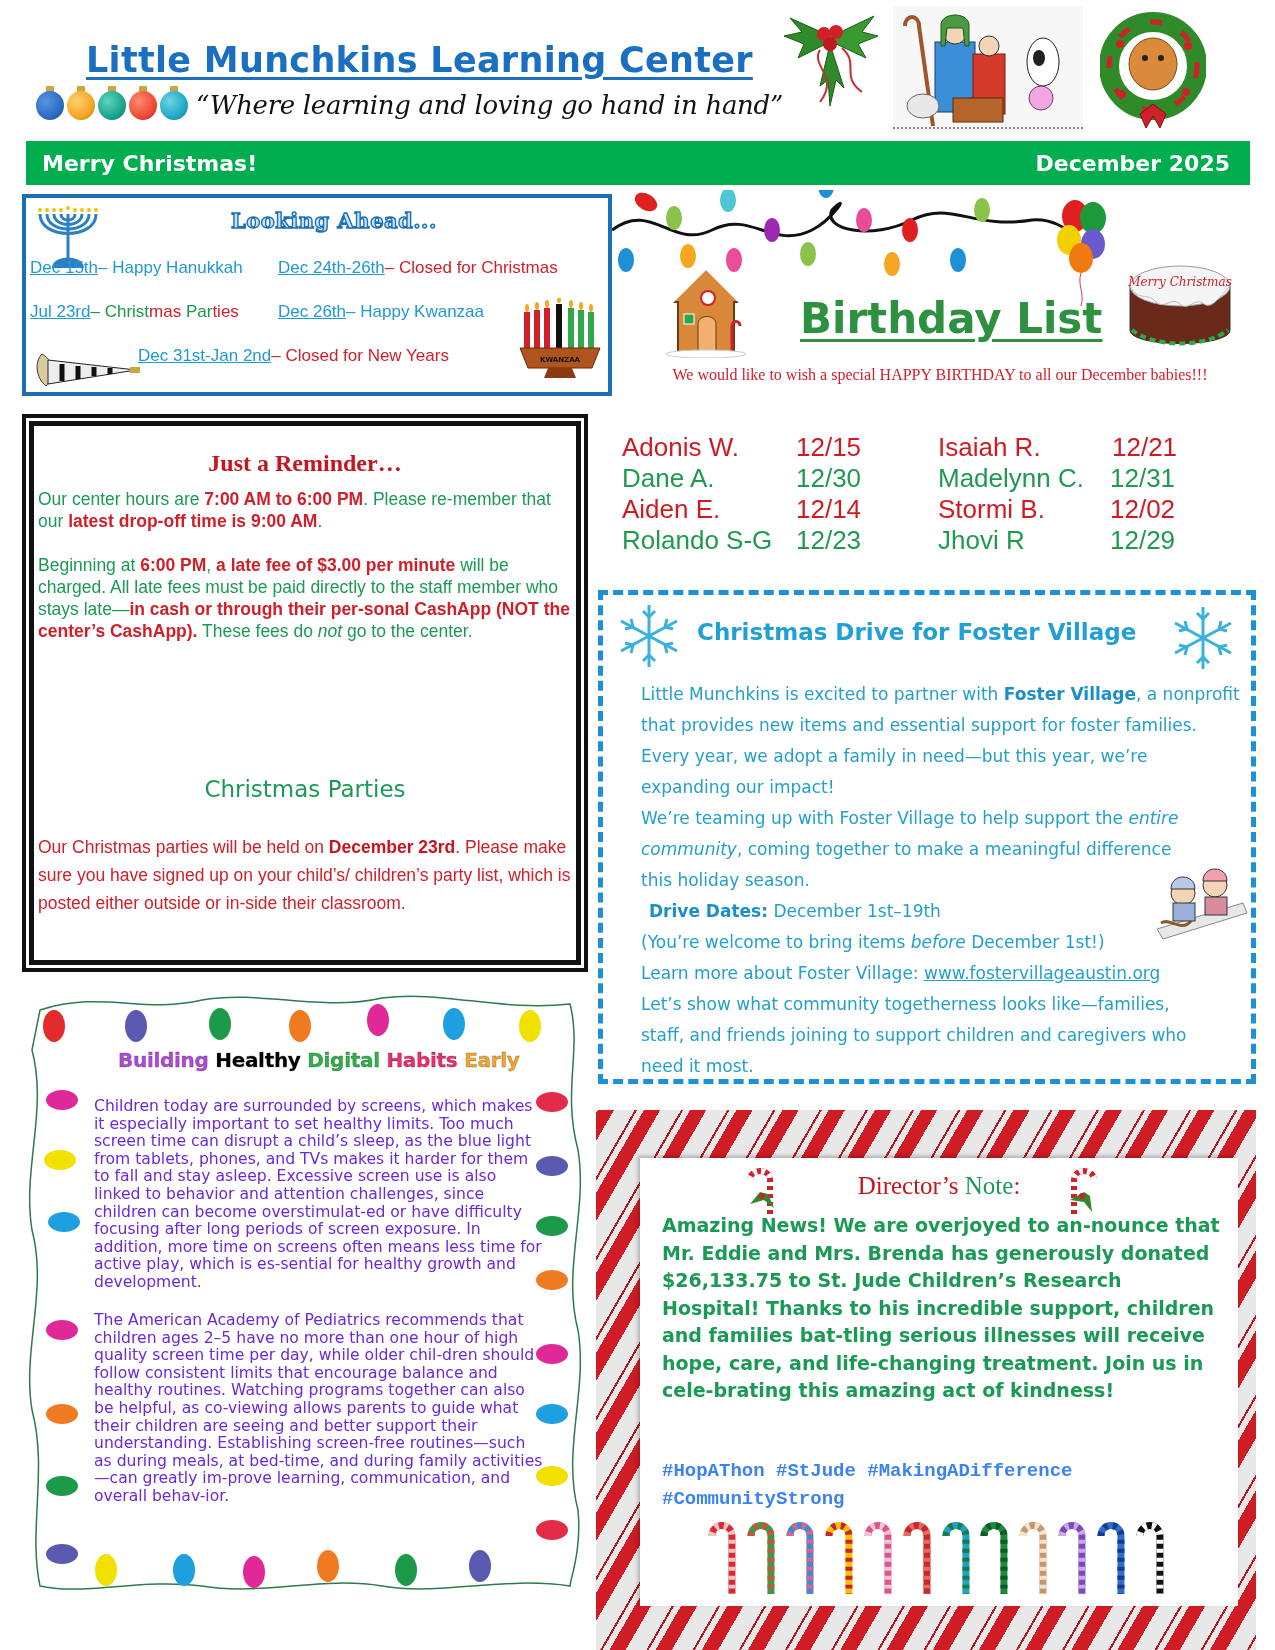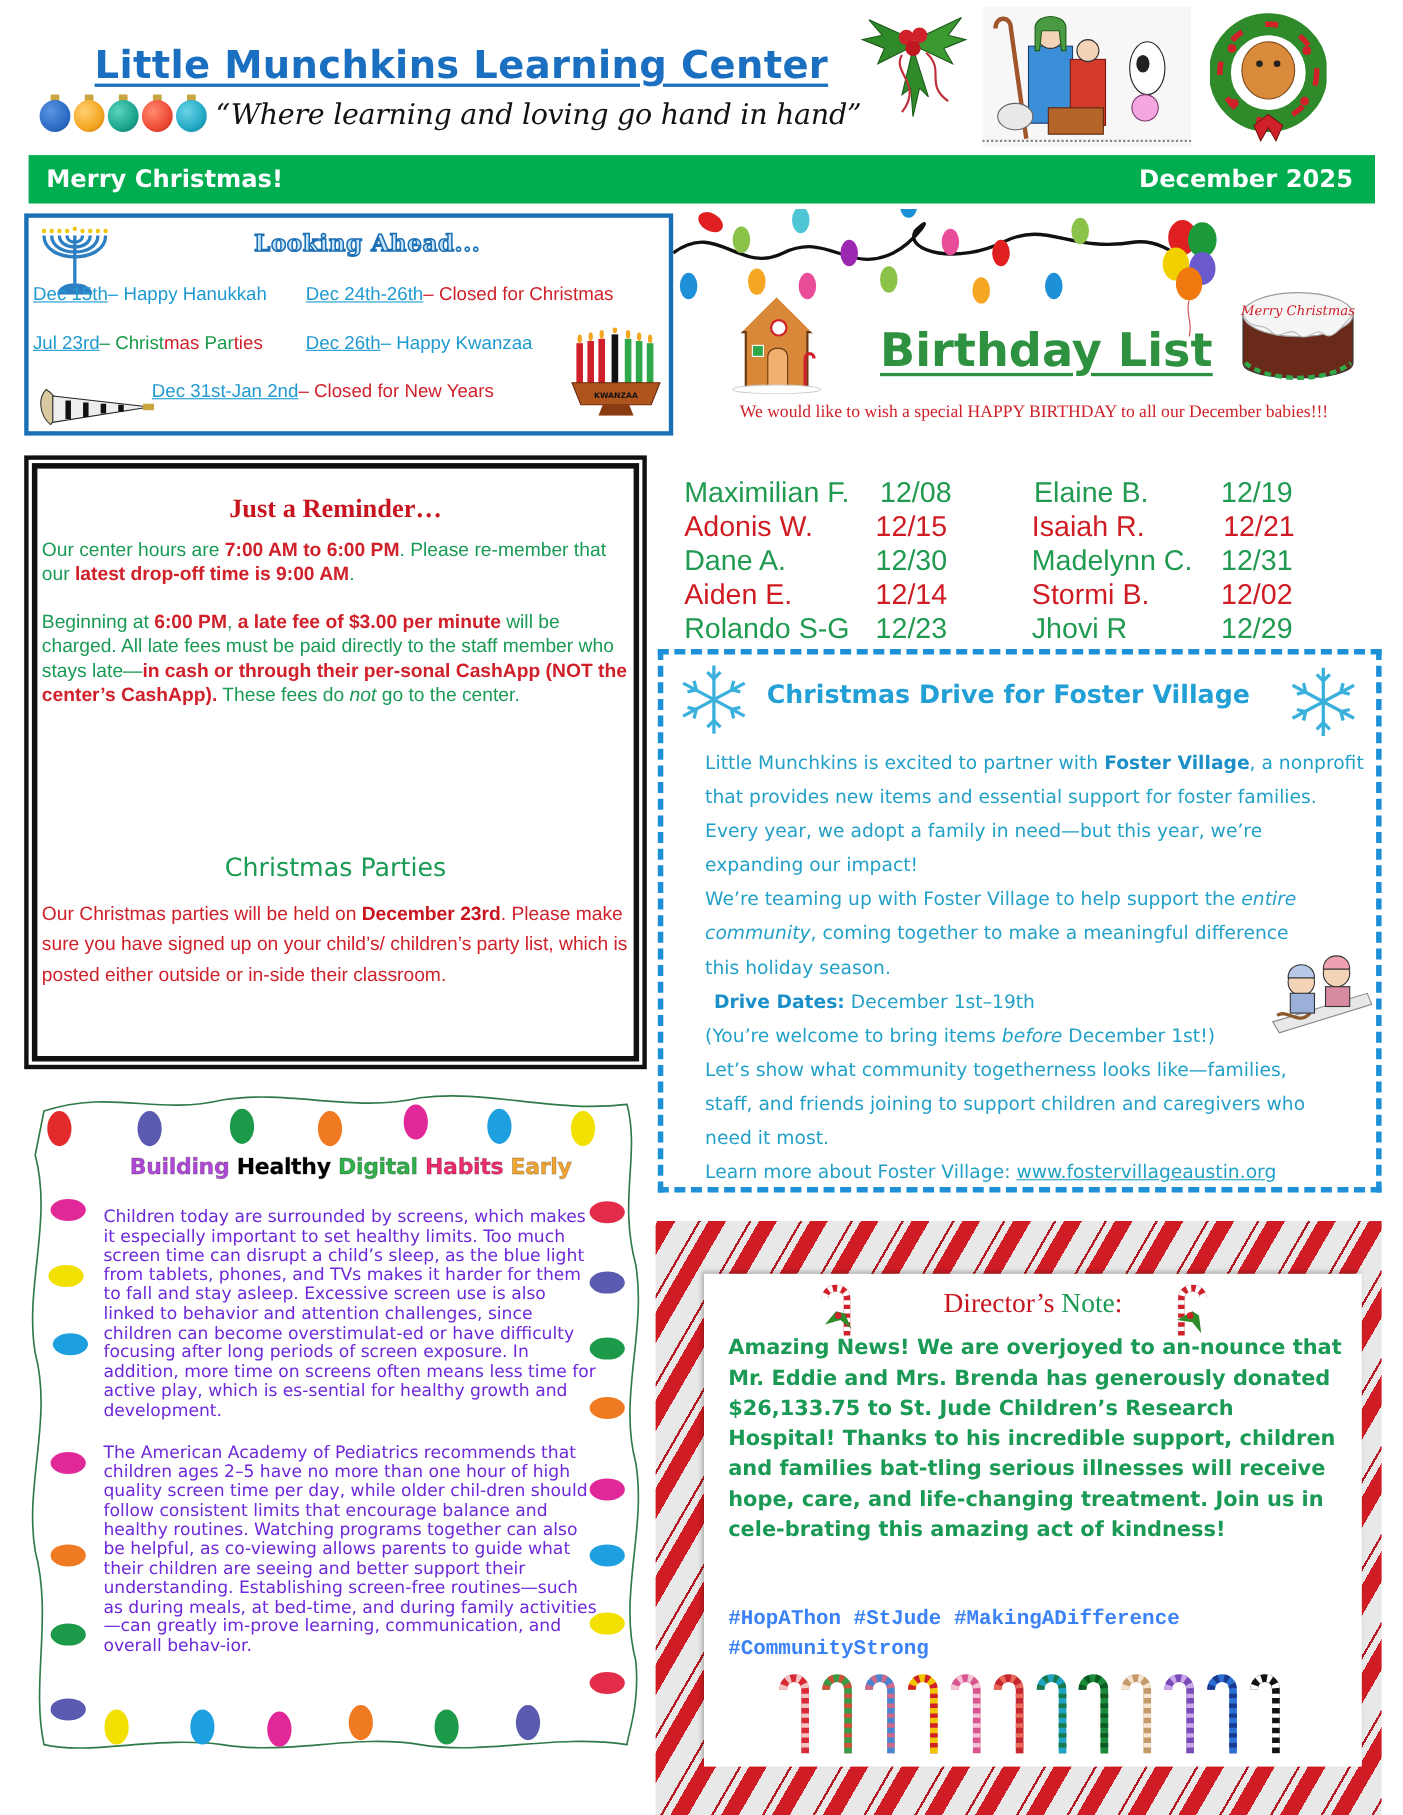--- a/index.html
+++ b/index.html
@@ -275,26 +275,20 @@
   <ellipse cx="56" cy="30" rx="50" ry="20" fill="#f5f5f5" stroke="#999"></ellipse>
   <path d="M6 30 C14 46 24 36 32 46 C40 54 48 40 56 48 C64 56 72 40 80 48 C88 54 98 38 106 30" fill="#f5f5f5" stroke="#bbb"></path>
   <text x="56" y="30" font-family="DejaVu Serif, serif" font-style="italic" font-size="12" fill="#d0202a" text-anchor="middle">Merry Christmas</text>
   <path d="M8 74 C30 92 82 92 104 74" stroke="#2fa84a" stroke-width="4" stroke-dasharray="6 4" fill="none"></path>
 </svg>
 
 <div class="abs bday-title">Birthday List</div>
 <div class="abs bday-msg">We would like to wish a special HAPPY BIRTHDAY to all our December babies!!!</div>
 
 <div class="abs bday-list">
-  <div class="bday-row" style="color:#1f9a50">
-    <span style="left:0">Maximilian F.</span>
-    <span style="left:178px">12/08</span>
-    <span style="left:318px">Elaine B.</span>
-    <span style="left:488px">12/19</span>
-  </div>
   <div class="bday-row" style="color:#cf1b22">
     <span style="left:0">Adonis W.</span>
     <span style="left:174px">12/15</span>
     <span style="left:316px">Isaiah R.</span>
     <span style="left:490px">12/21</span>
   </div>
   <div class="bday-row" style="color:#1f9a50">
     <span style="left:0">Dane A.</span>
     <span style="left:174px">12/30</span>
     <span style="left:316px">Madelynn C.</span>
@@ -321,21 +315,21 @@
   <div class="rem-p" style="top:70px;">
     <span>Our center hours are </span><b>7:00 AM to 6:00 PM</b><span>. Please re-member that our </span><b>latest drop-off time is 9:00 AM</b><span>.</span>
   </div>
 
   <div class="rem-p" style="top:136px;">
     <span>Beginning at </span><b>6:00 PM</b><span>, </span><b>a late fee of $3.00 per minute</b><span> will be charged. All late fees must be paid directly to the staff member who stays late—</span><b>in cash or through their per-sonal CashApp (NOT the center’s CashApp).</b><span> These fees do </span><i>not</i><span> go to the center.</span>
   </div>
 
 
   <div class="parties-h" style="top:358px;">Christmas Parties</div>
-  <div class="parties-p" style="top:398px;">
+  <div class="parties-p" style="top:415px;">
     <span>Our Christmas parties will be held on </span><b>December 23rd</b><span>. Please make sure you have signed up on your child’s/ children’s party list, which is posted either outside or in-side their classroom.</span>
   </div>
 </div>
 
 <div class="abs foster">
   <svg class="snow" style="left:6px;top:6px;" viewBox="0 0 80 70">
     <g stroke="#3ab0dc" stroke-width="3" fill="none">
       <path d="M40 4 L40 66"></path>
         <path d="M12 20 L68 50"></path>
         <path d="M68 20 L12 50"></path>
@@ -360,22 +354,22 @@
       <path d="M64 28 L56 26 L58 18"></path>
         <path d="M16 42 L24 44 L22 52"></path>
     </g>
   </svg>
 
   <div class="foster-body">
     <div><span>Little Munchkins is excited to partner with </span><b>Foster Village</b><span>, a nonprofit that provides new items and essential support for foster families. Every year, we adopt a family in need—but this year, we’re expanding our impact!</span></div>
     <div style="width:555px"><span>We’re teaming up with Foster Village to help support the </span><i>entire community</i><span>, coming together to make a meaningful difference this holiday season.</span></div>
     <div style="padding-left:8px"><b>Drive Dates:</b><span> December 1st–19th</span></div>
     <div><span>(You’re welcome to bring items </span><i>before</i><span> December 1st!)</span></div>
+    <div><span>Learn more about Foster Village: </span><span class="link">www.fostervillageaustin.org</span></div>
     <div style="width:565px">Let’s show what community togetherness looks like—families, staff, and friends joining to support children and caregivers who need it most.</div>
-    <div><span>Learn more about Foster Village: </span><span class="link">www.fostervillageaustin.org</span></div>
   </div>
 
   <svg class="sled" viewBox="0 0 100 80">
     <path d="M6 66 L92 40 L96 50 L12 76 Z" fill="#e8e8e8" stroke="#888"></path>
     <path d="M10 60 C20 54 30 70 40 58" stroke="#8a5a2a" stroke-width="3" fill="none"></path>
     <circle cx="32" cy="30" r="12" fill="#f3d4b6" stroke="#333"></circle>
     <path d="M20 26 C20 10 44 10 44 26 Z" fill="#b8c8e8" stroke="#333"></path>
     <circle cx="64" cy="22" r="12" fill="#f3d4b6" stroke="#333"></circle>
     <path d="M52 18 C52 2 76 2 76 18 Z" fill="#f0a0b0" stroke="#333"></path>
     <rect x="22" y="40" width="22" height="18" fill="#9ab0d8" stroke="#333"></rect>

